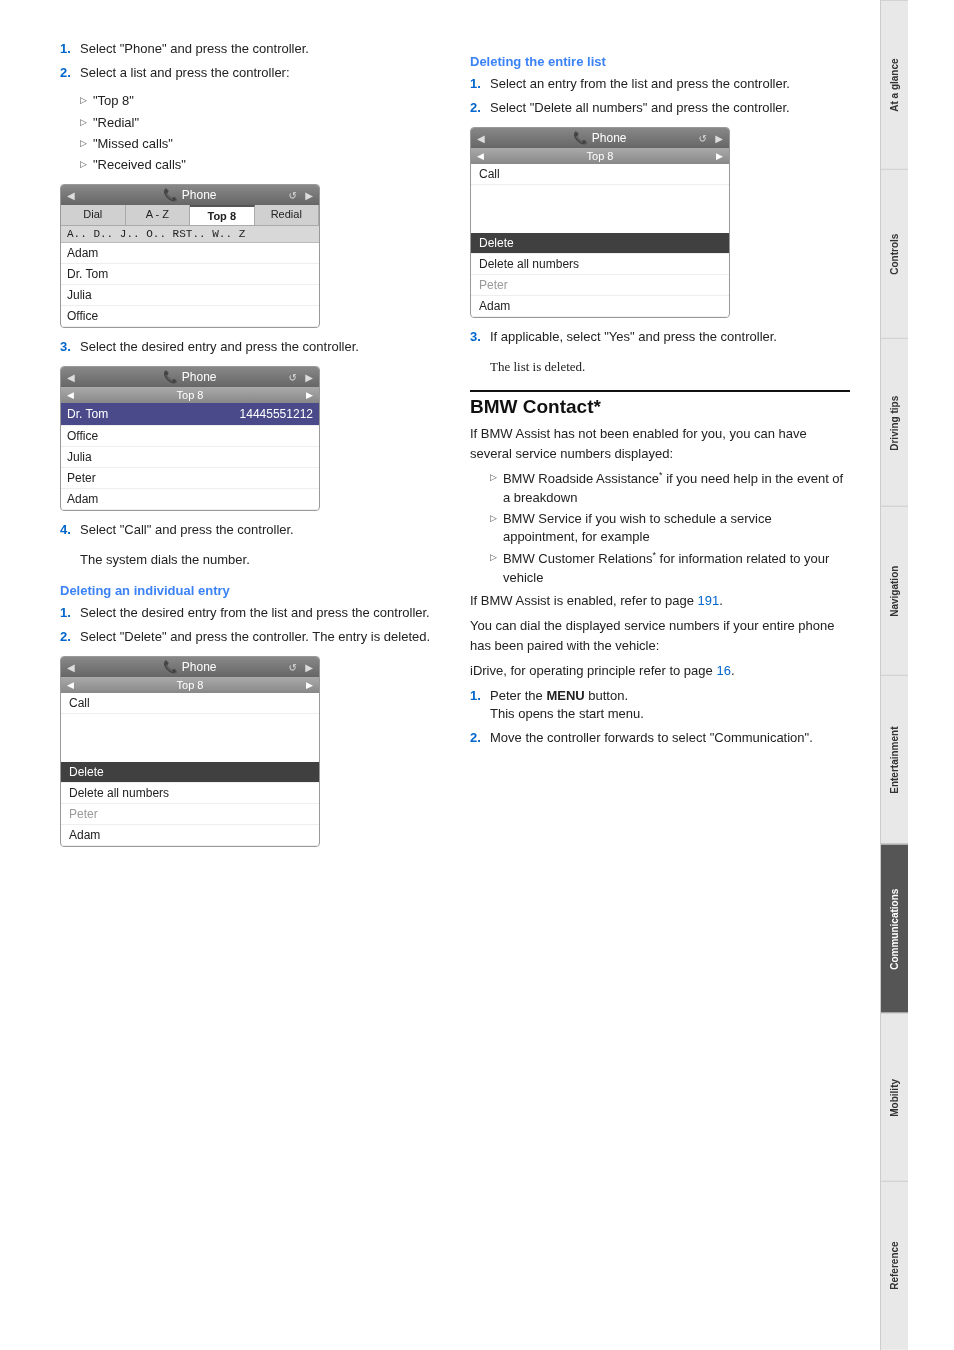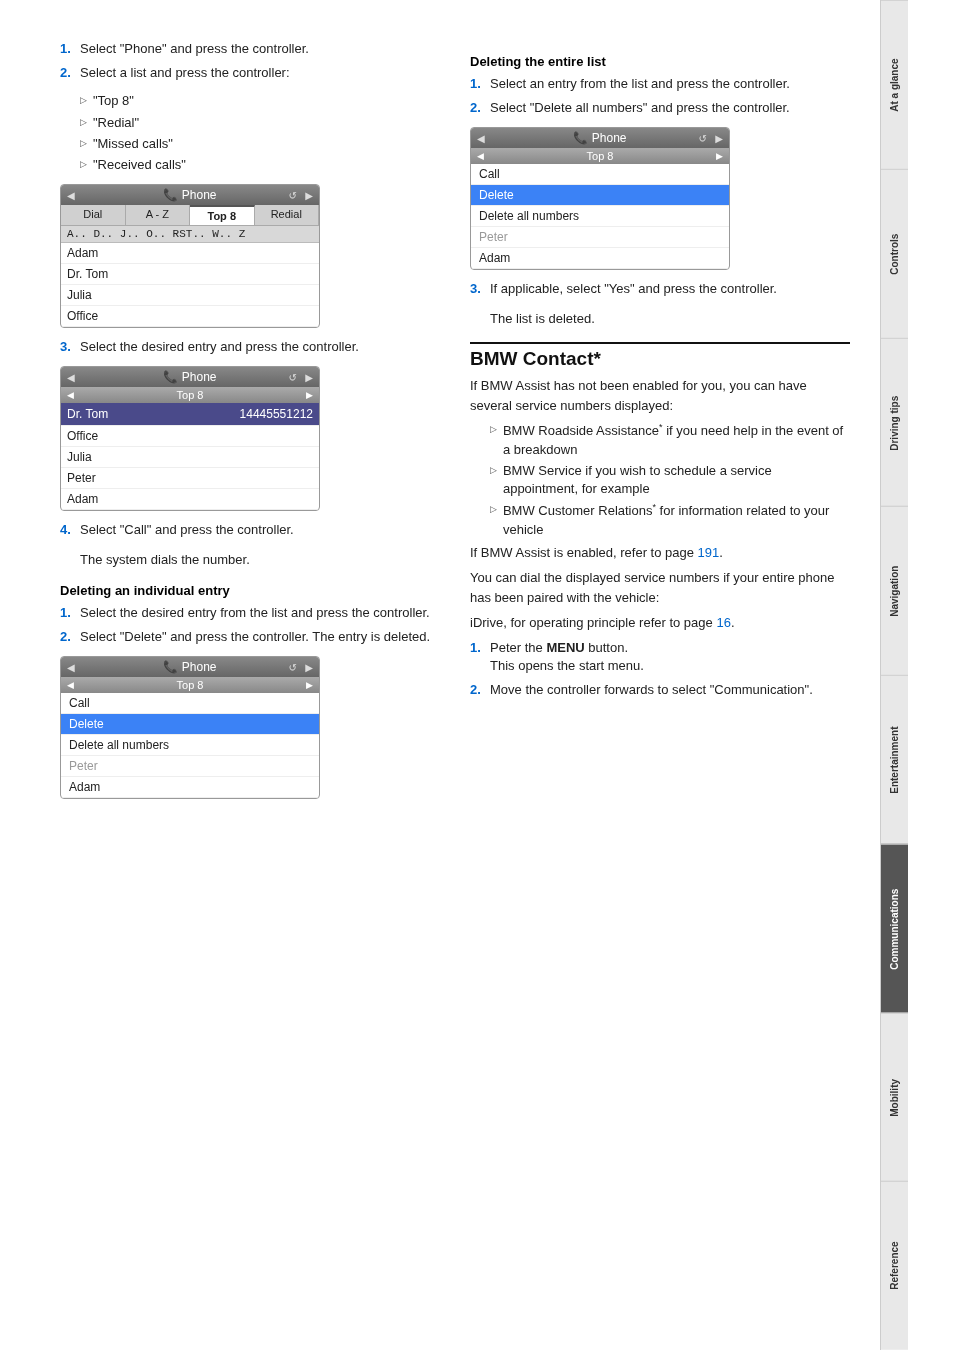--- a/index.html
+++ b/index.html
@@ -103,21 +103,21 @@
 
     .tri {
       font-size: 9px;
       color: #555;
       margin-top: 2px;
       flex-shrink: 0;
     }
 
     
     .section-heading {
-      color: #000000;
+      color: #3b82f6;
       font-weight: bold;
       font-size: 13px;
       margin: 14px 0 6px 0;
     }
 
     .section-heading-dark {
       color: #111;
       font-weight: bold;
       font-size: 19px;
       margin: 14px 0 6px 0;
@@ -237,22 +237,23 @@
     }
 
     
     .phone-menu-row {
       padding: 3px 8px;
       font-size: 12px;
       border-bottom: 1px solid #eee;
     }
 
     .phone-menu-row.selected-menu {
-      background: #3b82f6;
+      background: #404040;
       color: #fff;
+      margin-top: 48px;
     }
 
     .phone-menu-row.greyed {
       color: #999;
     }
 
     
     p {
       line-height: 1.5;
       margin-bottom: 6px;
@@ -442,21 +443,21 @@
         <div class="phone-menu-row greyed">Peter</div>
         <div class="phone-menu-row">Adam</div>
       </div>
 
       <ul class="numbered-list" style="margin-top:8px;">
         <li>
           <span class="num">3.</span>
           <span>If applicable, select "Yes" and press the controller.</span>
         </li>
       </ul>
-      <p style="margin-left:20px;">The list is deleted.</p>
+      <p style="margin-left:20px;font-family:Liberation Serif, serif;">The list is deleted.</p>
 
       <div class="section-heading-dark">BMW Contact*</div>
 
       <p>If BMW Assist has not been enabled for you, you can have several service numbers displayed:</p>
 
       <ul class="bullet-list">
         <li>
           <span class="tri">▷</span>
           <span>
             <span>BMW Roadside Assistance</span><span class="superscript">*</span><span> if you need help in the event of a breakdown</span>

